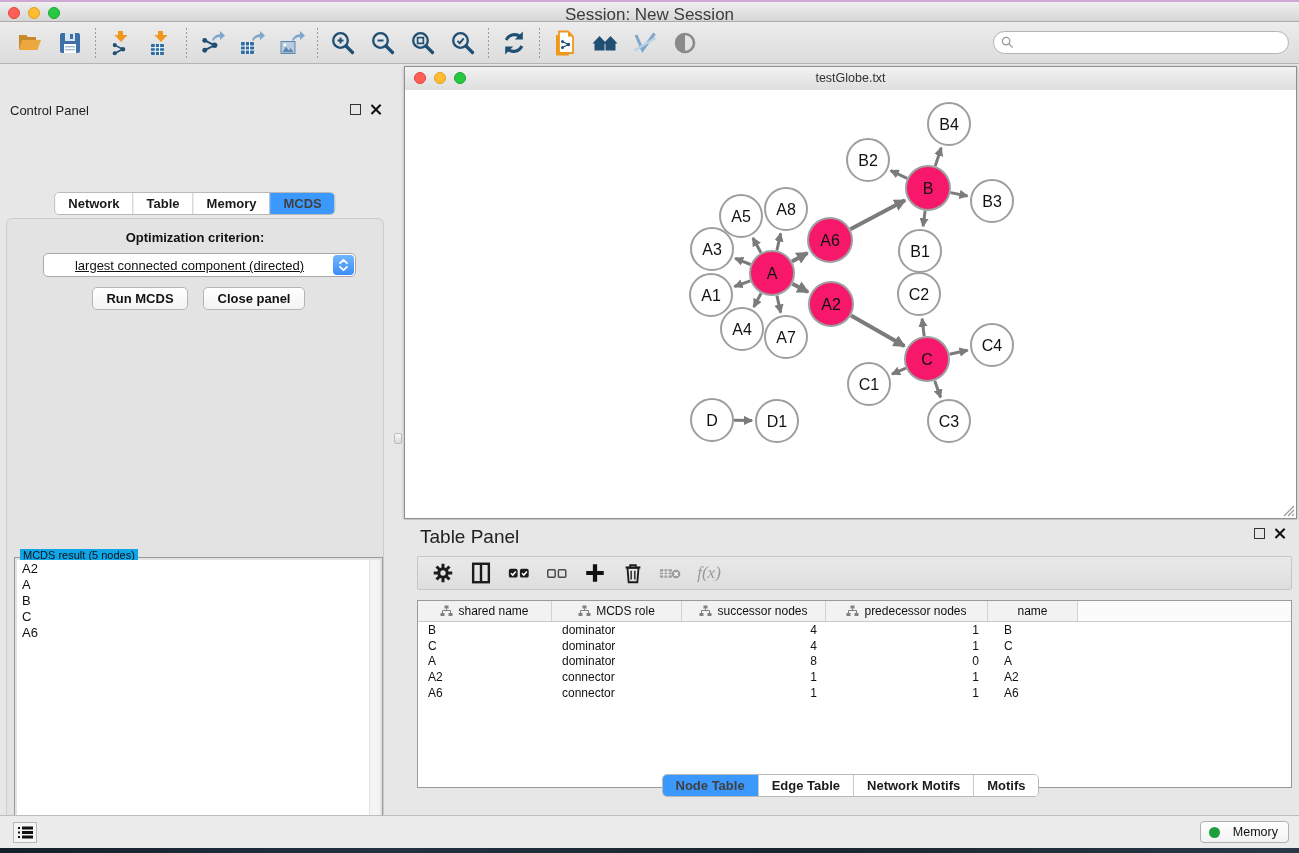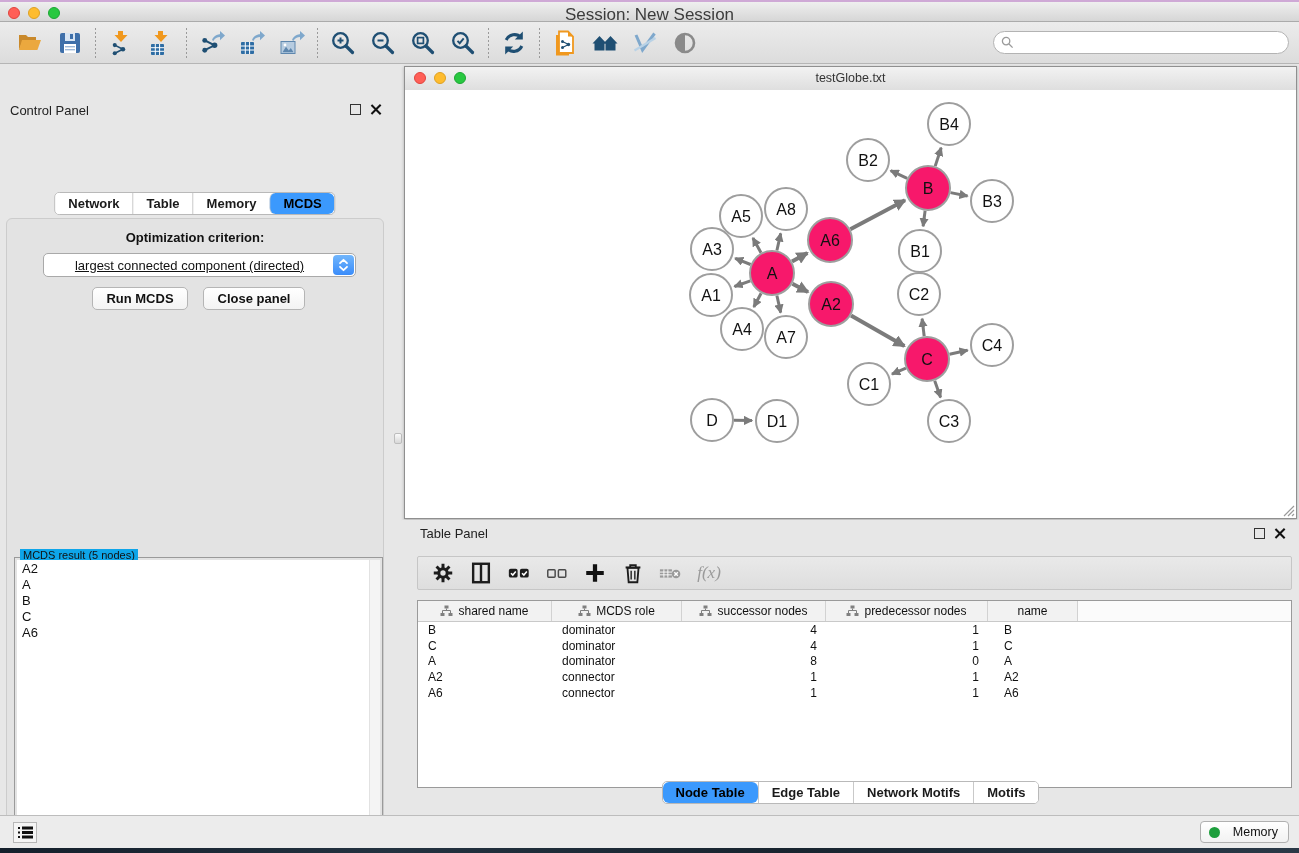--- a/index.html
+++ b/index.html
@@ -40,21 +40,21 @@
   .close-x { width:12px; height:12px; position:relative; }
   .close-x::before, .close-x::after { content:""; position:absolute; left:5px; top:0; width:2.4px; height:13px; background:#111; }
   .close-x::before { transform:rotate(45deg); }
   .close-x::after { transform:rotate(-45deg); }
 
   .seg-tabs { position:absolute; left:50%; transform:translateX(-50%); display:inline-flex;
     border:1px solid #b9b9b9; border-radius:5px; overflow:hidden; background:#fff; }
   .seg-tab { padding:3px 13px; font-size:13px; font-weight:600; color:#1a1a1a; background:#fff;
     border-left:1px solid #c9c9c9; white-space:nowrap; }
   .seg-tab:first-child { border-left:none; }
-  .seg-tab.active { background:#3b99fd; color:#000000;border-radius:6px; }
+  .seg-tab.active { background:#3b99fd; color:#404040; }
   .ctl-tabs { top:96px; }
 
   .ctl-card { position:absolute; left:6px; right:6px; top:122px; bottom:6px;
     background:#e3e3e3; border:1px solid #cccccc; border-radius:6px; }
   .opt-label { position:absolute; left:0; right:0; top:134px; text-align:center;
     font-size:13px; font-weight:600; color:#111; }
   .dropdown { position:absolute; left:43px; top:157px; width:313px; height:24px; background:#fff;
     border:1px solid #a9a9a9; border-radius:5px; display:flex; align-items:center; }
   .dropdown .dd-value { flex:1; text-align:center; font-size:13px; color:#111; padding-right:20px;text-decoration:underline; }
   .dd-stepper { position:absolute; right:1px; top:1px; width:21px; height:20px; border-radius:4px;
@@ -85,36 +85,36 @@
   .net-titlebar { position:relative; height:34px; background:linear-gradient(#f2f2f2,#d6d6d6);
     border-bottom:1px solid #a8a8a8; }
   .net-titlebar .title { position:absolute; left:0; right:0; top:4px; text-align:center; font-size:12.5px; color:#333; }
   .net-titlebar .lights { top:5px; left:9px; }
   .net-canvas { position:absolute; left:0; top:23px; right:0; bottom:0; background:#fff; overflow:hidden; }
   .resize-grip { position:absolute; right:1px; bottom:1px; width:13px; height:13px; }
 
   
   .table-panel { position:absolute; left:402px; top:520px; width:897px; height:295px; background:#e7e7e7; }
   .tp-header { position:relative; height:26px; }
-  .tp-header .ph-title { position:absolute; left:18px; top:6px; font-size:13px; color:#222; }
+  .tp-header .ph-title { position:absolute; left:18px; top:6px; font-size:19px; color:#222; }
   .tp-toolbar { position:absolute; left:15px; right:7px; top:36px; height:34px;
     background:linear-gradient(#e9e9e9,#dedede); border:1px solid #c6c6c6; border-radius:2px;
     display:flex; align-items:center; padding-left:8px; gap:4px; }
   .tp-tool { width:34px; height:28px; display:flex; align-items:center; justify-content:center; }
   .fx-label { font-family:"Liberation Serif", serif; font-style:italic; font-size:17px; color:#9a9a9a; }
 
   .node-table { position:absolute; left:15px; right:7px; top:80px; height:188px;
     background:#fff; border:1px solid #9a9a9a; overflow:hidden; }
   .nt-header { display:flex; height:21px; background:#f2f2f2; border-bottom:1px solid #c9c9c9; }
   .nt-hcell { display:flex; align-items:center; justify-content:center; gap:5px;
     font-size:12px; color:#111; border-right:1px solid #d2d2d2; height:100%; }
   .nt-row { display:flex; height:15.8px; align-items:center; }
   .nt-cell { font-size:12px; color:#111; white-space:nowrap; overflow:hidden; }
 
-  .tp-tabs { bottom:7px; top:auto; }
+  .tp-tabs { bottom:14px; top:auto; }
   .tbl-tabs-wrap { position:absolute; left:0; right:0; top:268px; height:24px; text-align:center; }
 
   
   .status-bar { position:absolute; left:0; top:815px; width:100%; height:33px; background:#ececec;
     border-top:1px solid #bdbdbd; }
   .list-btn { position:absolute; left:13px; top:6px; width:24px; height:21px; background:#f5f5f5;
     border:1px solid #b7b7b7; display:flex; align-items:center; justify-content:center; }
   .memory-btn { position:absolute; right:10px; top:5px; height:22px; padding:0 10px 0 8px;
     background:linear-gradient(#ffffff,#f2f2f2); border:1px solid #b0b0b0; border-radius:4px;
     display:flex; align-items:center; gap:13px; font-size:12.5px; color:#111; }

